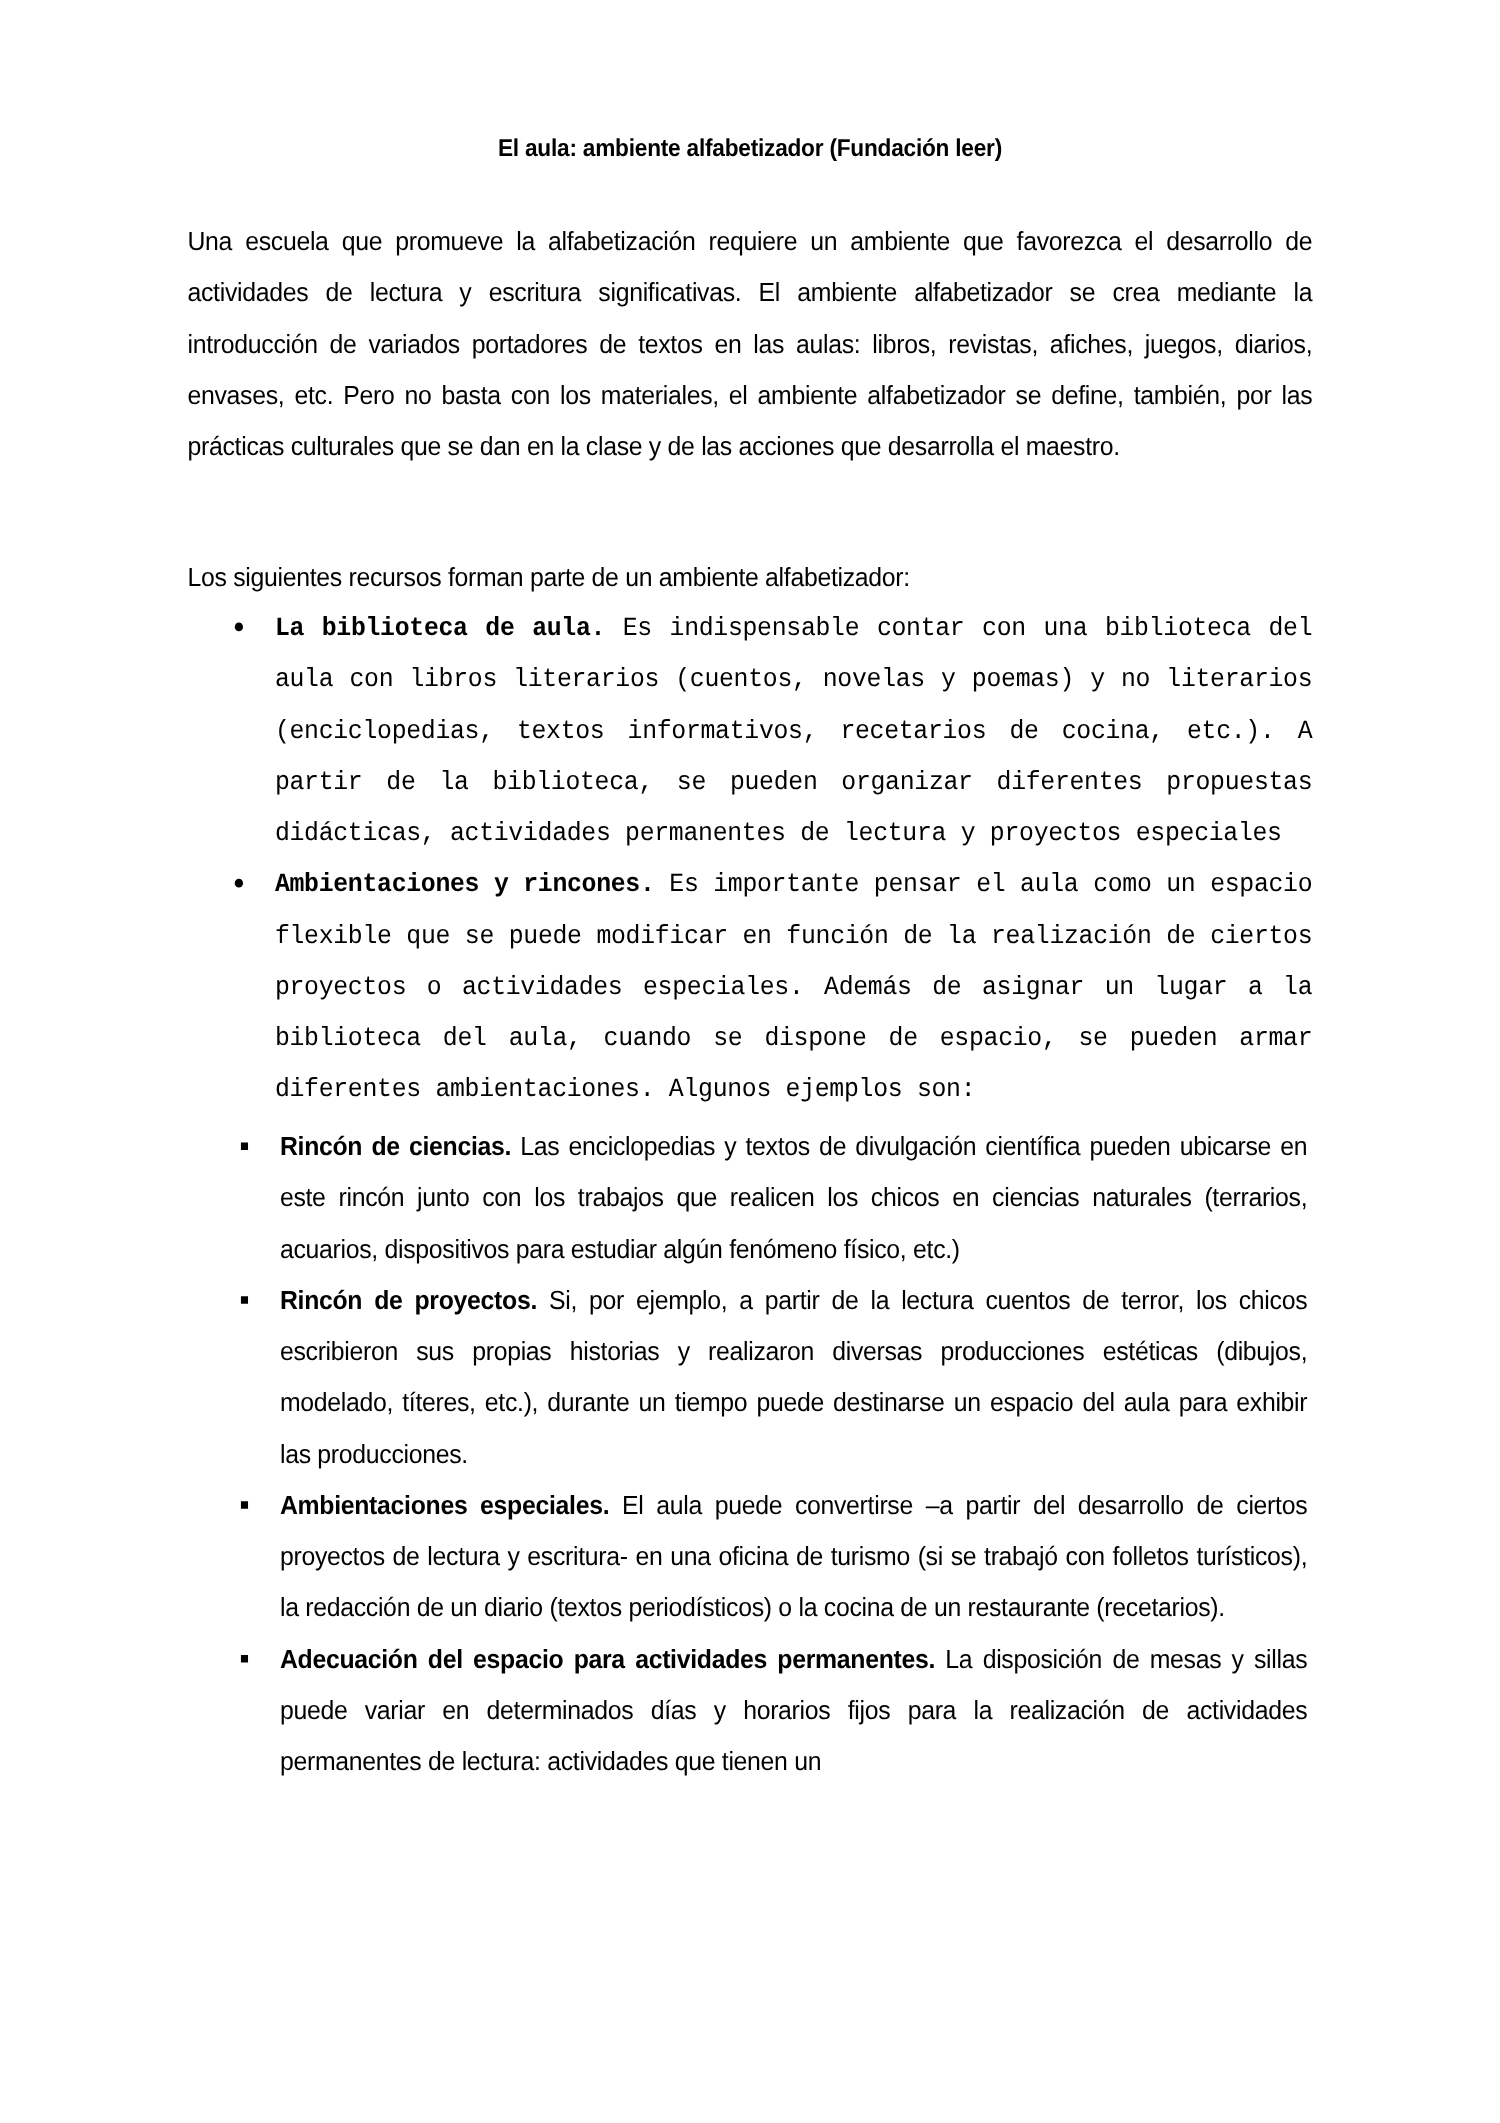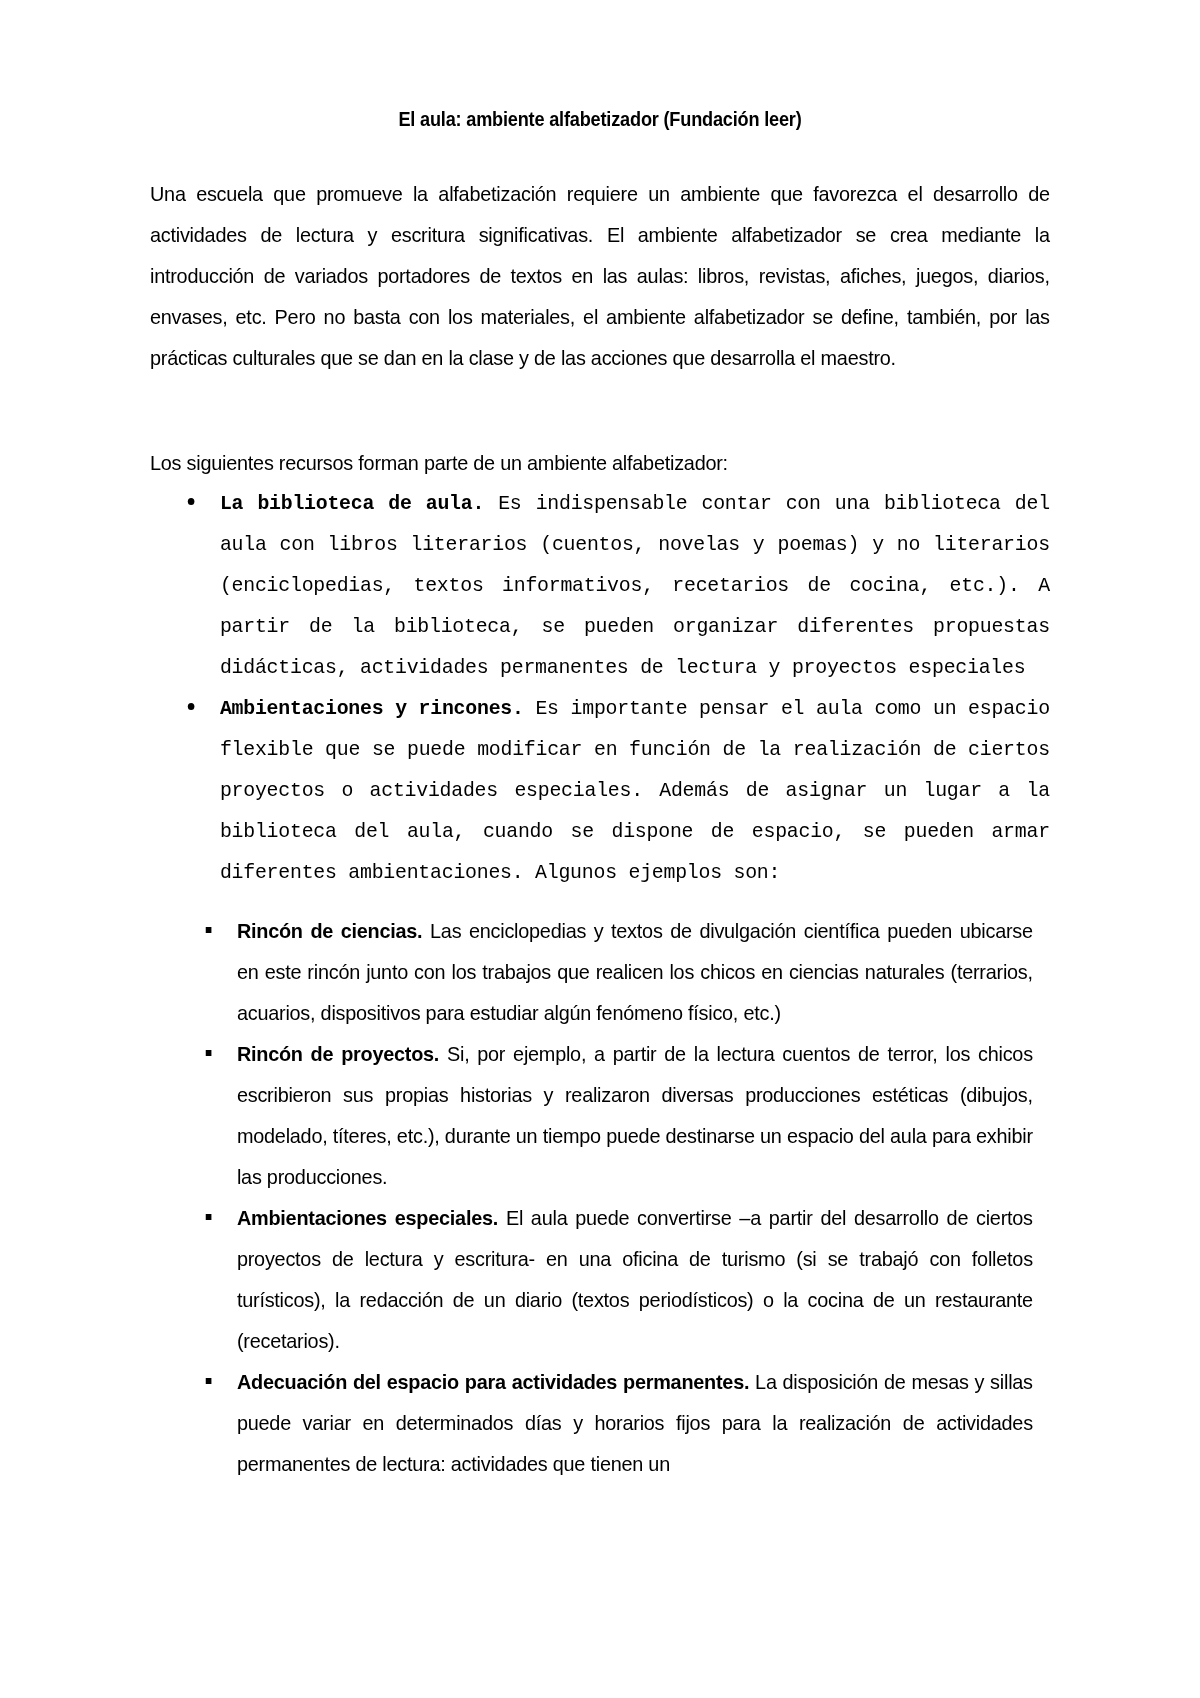--- a/index.html
+++ b/index.html
@@ -77,21 +77,21 @@
     position: absolute;
     left: 40px;
     top: 15px;
     width: 7px;
     height: 7px;
     border-radius: 50%;
     background: #000;
   }
   ul.level2 {
     list-style: none;
-    margin: 17px;
+    margin: 4px;
     padding: 0;
   }
   ul.level2 > li {
     position: relative;
     padding-left: 74px;
     font-size: 21px;
     line-height: 41px;
     text-align: justify;
     text-justify: inter-word;
     letter-spacing: -0.25px;

